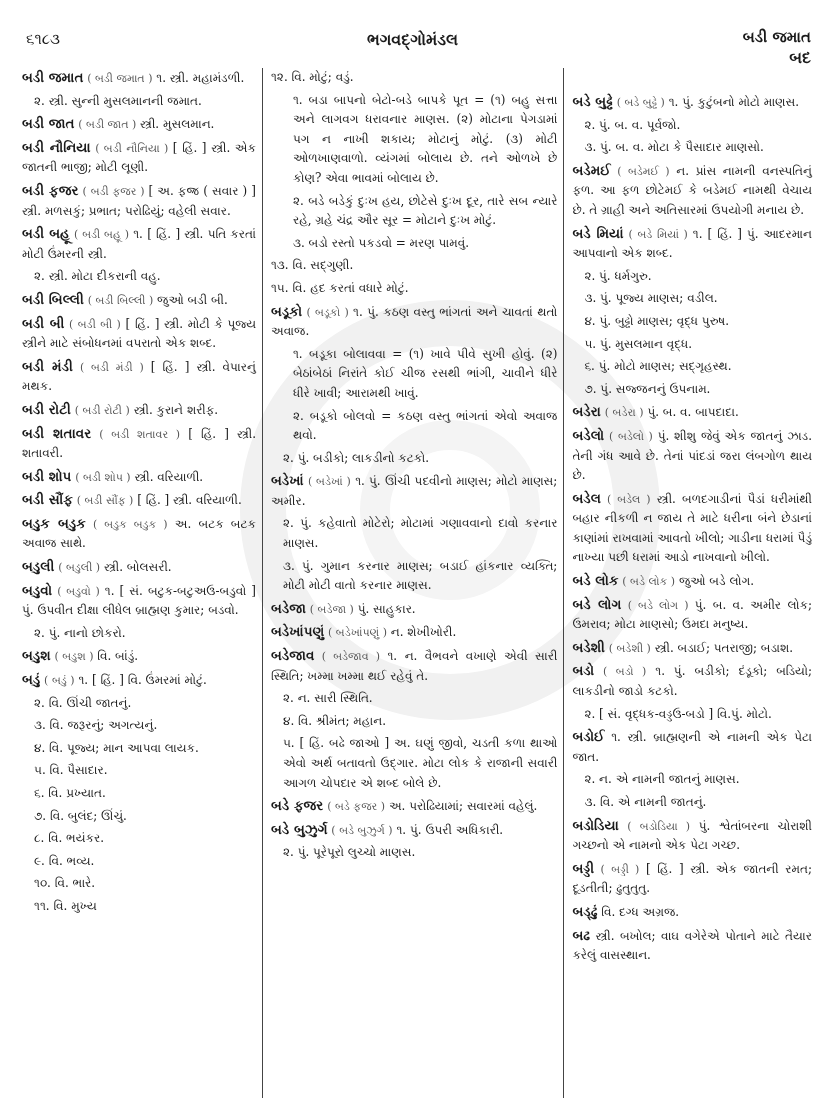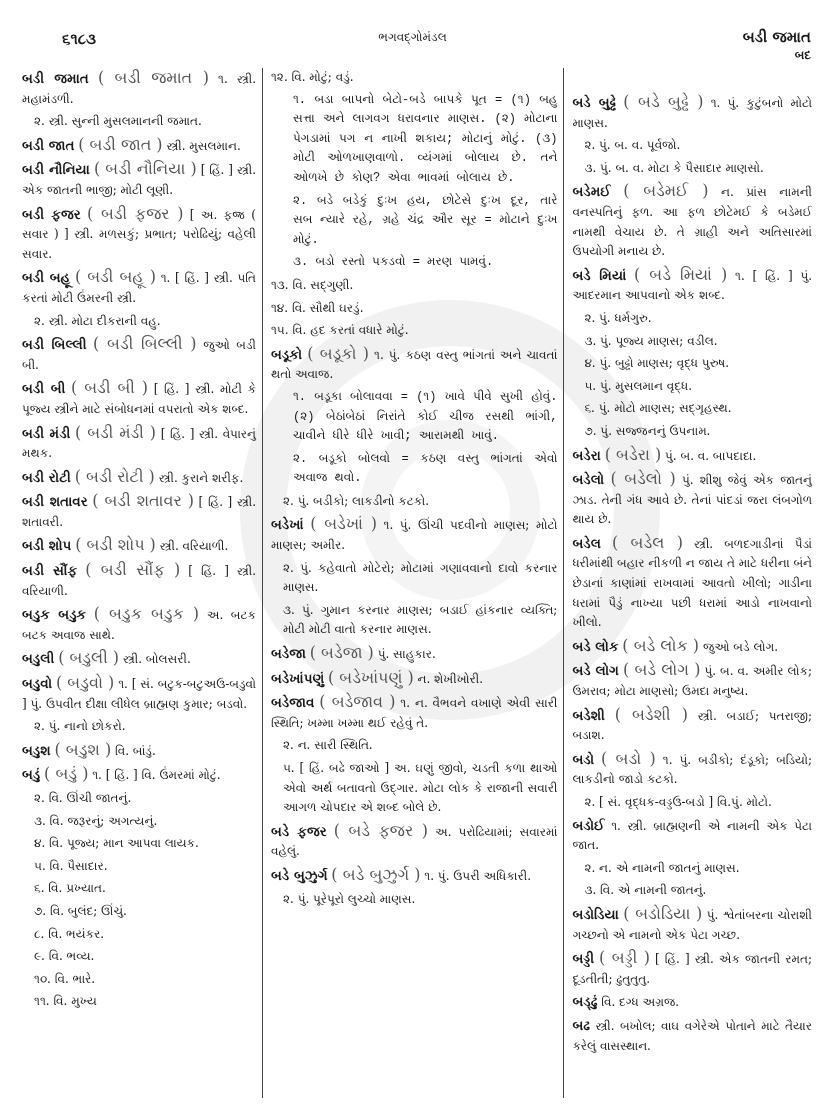--- a/index.html
+++ b/index.html
@@ -1,33 +1,33 @@
 <!DOCTYPE html>
 <html><head>
 <meta charset="utf-8">
 <style>
   html,body{margin:0;padding:0;background:#fff;}
   body{width:825px;height:1116px;overflow:hidden;position:relative;font-family:"DejaVu Serif",serif;color:#1a1a1a;}
   .watermark{position:absolute;left:240px;top:300px;width:420px;height:420px;border-radius:50%;border:46px solid #f1f1f1;box-sizing:border-box;z-index:0;}
   .watermark2{position:absolute;left:360px;top:420px;width:180px;height:180px;border-radius:50%;border:30px solid #f4f4f4;box-sizing:border-box;z-index:0;}
   .header{position:absolute;top:26px;left:0;width:825px;height:40px;z-index:1;}
-  .pgnum{position:absolute;left:26px;top:4px;font-size:15px;font-weight:bold;margin-left:36px;}
-  .runtitle{position:absolute;left:0;right:0;top:4px;text-align:center;font-size:12px;}
+  .pgnum{position:absolute;left:26px;top:4px;font-size:15px;font-weight:normal;}
+  .runtitle{position:absolute;left:0;right:0;top:4px;text-align:center;font-size:16px;font-weight:bold;}
   .guide1{position:absolute;right:14px;top:2px;font-size:15px;font-weight:bold;}
-  .guide2{position:absolute;right:14px;top:22px;font-size:12px;font-weight:bold;}
+  .guide2{position:absolute;right:14px;top:22px;font-size:16px;font-weight:bold;}
   .cols{position:absolute;top:68px;left:22px;width:790px;height:1030px;display:flex;z-index:1;}
   .col{box-sizing:border-box;font-size:12px;line-height:19.6px;}
   .col1{width:256px;padding-right:6px;}
   .col2{width:322px;border-left:1px solid #444;border-right:1px solid #444;padding:0 6px 0 8px;}
   .col3{width:264px;padding-left:8px;margin-top:24px;}
   .entry{margin-bottom:3px;text-align:justify;}
   .hw{font-weight:bold;font-size:13.5px;}
-  .pr{color:#555;font-size:16px;}
+  .pr{color:#555;font-size:11px;}
   .sub{padding-left:12px;}
-  .sub2{padding-left:22px;font-family:Liberation Mono, monospace;}
+  .sub2{padding-left:22px;}
 </style>
 </head>
 <body>
 
 <div class="watermark"></div>
 <div class="watermark2"></div>
 
 <div class="header">
   <div class="pgnum">૬૧૮૩</div>
   <div class="runtitle">ભગવદ્ગોમંડલ</div>
@@ -67,33 +67,33 @@
       <div class="entry sub">૯. વિ. ભવ્ય.</div>
       <div class="entry sub">૧૦. વિ. ભારે.</div>
       <div class="entry sub">૧૧. વિ. મુખ્ય</div>
     </div>
   <div class="col col2">
       <div class="entry">૧૨. વિ. મોટું; વડું.</div>
       <div class="entry sub2">૧. બડા બાપનો બેટો-બડે બાપકે પૂત = (૧) બહુ સત્તા અને લાગવગ ધરાવનાર માણસ. (૨) મોટાના પેગડામાં પગ ન નાખી શકાય; મોટાનું મોટું. (૩) મોટી ઓળખાણવાળો. વ્યંગમાં બોલાય છે. તને ઓળખે છે કોણ? એવા ભાવમાં બોલાય છે.</div>
       <div class="entry sub2">૨. બડે બડેકું દુઃખ હય, છોટેસે દુઃખ દૂર, તારે સબ ન્યારે રહે, ગ્રહે ચંદ્ર ઔર સૂર = મોટાને દુઃખ મોટું.</div>
       <div class="entry sub2">૩. બડો રસ્તો પકડવો = મરણ પામવું.</div>
       <div class="entry">૧૩. વિ. સદ્ગુણી.</div>
-      <div class="entry">૧૪. વિ. સૌથી ઘરડું.</div>
       <div class="entry">૧૫. વિ. હદ કરતાં વધારે મોટું.</div>
       <div class="entry"><span class="hw">બડૂકો</span> <span class="pr">( બડૂકો )</span> <span>૧. પું. કઠણ વસ્તુ ભાંગતાં અને ચાવતાં થતો અવાજ.</span></div>
       <div class="entry sub2">૧. બડૂકા બોલાવવા = (૧) ખાવે પીવે સુખી હોવું. (૨) બેઠાંબેઠાં નિરાંતે કોઈ ચીજ રસથી ભાંગી, ચાવીને ધીરે ધીરે ખાવી; આરામથી ખાવું.</div>
       <div class="entry sub2">૨. બડૂકો બોલવો = કઠણ વસ્તુ ભાંગતાં એવો અવાજ થવો.</div>
       <div class="entry sub">૨. પું. બડીકો; લાકડીનો કટકો.</div>
       <div class="entry"><span class="hw">બડેખાં</span> <span class="pr">( બડેખાં )</span> <span>૧. પું. ઊંચી પદવીનો માણસ; મોટો માણસ; અમીર.</span></div>
       <div class="entry sub">૨. પું. કહેવાતો મોટેરો; મોટામાં ગણાવવાનો દાવો કરનાર માણસ.</div>
       <div class="entry sub">૩. પું. ગુમાન કરનાર માણસ; બડાઈ હાંકનાર વ્યક્તિ; મોટી મોટી વાતો કરનાર માણસ.</div>
       <div class="entry"><span class="hw">બડેજા</span> <span class="pr">( બડેજા )</span> <span>પું. સાહુકાર.</span></div>
       <div class="entry"><span class="hw">બડેખાંપણું</span> <span class="pr">( બડેખાંપણું )</span> <span>ન. શેખીખોરી.</span></div>
       <div class="entry"><span class="hw">બડેજાવ</span> <span class="pr">( બડેજાવ )</span> <span>૧. ન. વૈભવને વખાણે એવી સારી સ્થિતિ; ખમ્મા ખમ્મા થઈ રહેવું તે.</span></div>
       <div class="entry sub">૨. ન. સારી સ્થિતિ.</div>
+      <div class="entry sub">૪. વિ. શ્રીમંત; મહાન.</div>
       <div class="entry sub">૫. [ હિં. બઢે જાઓ ] અ. ઘણું જીવો, ચડતી કળા થાઓ એવો અર્થ બતાવતો ઉદ્ગાર. મોટા લોક કે રાજાની સવારી આગળ ચોપદાર એ શબ્દ બોલે છે.</div>
       <div class="entry"><span class="hw">બડે ફજર</span> <span class="pr">( બડે ફજર )</span> <span>અ. પરોઢિયામાં; સવારમાં વહેલું.</span></div>
       <div class="entry"><span class="hw">બડે બુઝુર્ગ</span> <span class="pr">( બડે બુઝુર્ગ )</span> <span>૧. પું. ઉપરી અધિકારી.</span></div>
       <div class="entry sub">૨. પું. પૂરેપૂરો લુચ્ચો માણસ.</div>
     </div>
   <div class="col col3">
       <div class="entry"><span class="hw">બડે બુઢ્ઢે</span> <span class="pr">( બડે બુઢ્ઢે )</span> <span>૧. પું. કુટુંબનો મોટો માણસ.</span></div>
       <div class="entry sub">૨. પું. બ. વ. પૂર્વજો.</div>
       <div class="entry sub">૩. પું. બ. વ. મોટા કે પૈસાદાર માણસો.</div>
       <div class="entry"><span class="hw">બડેમઈ</span> <span class="pr">( બડેમઈ )</span> <span>ન. પ્રાંસ નામની વનસ્પતિનું ફળ. આ ફળ છોટેમઈ કે બડેમઈ નામથી વેચાય છે. તે ગ્રાહી અને અતિસારમાં ઉપયોગી મનાય છે.</span></div>

